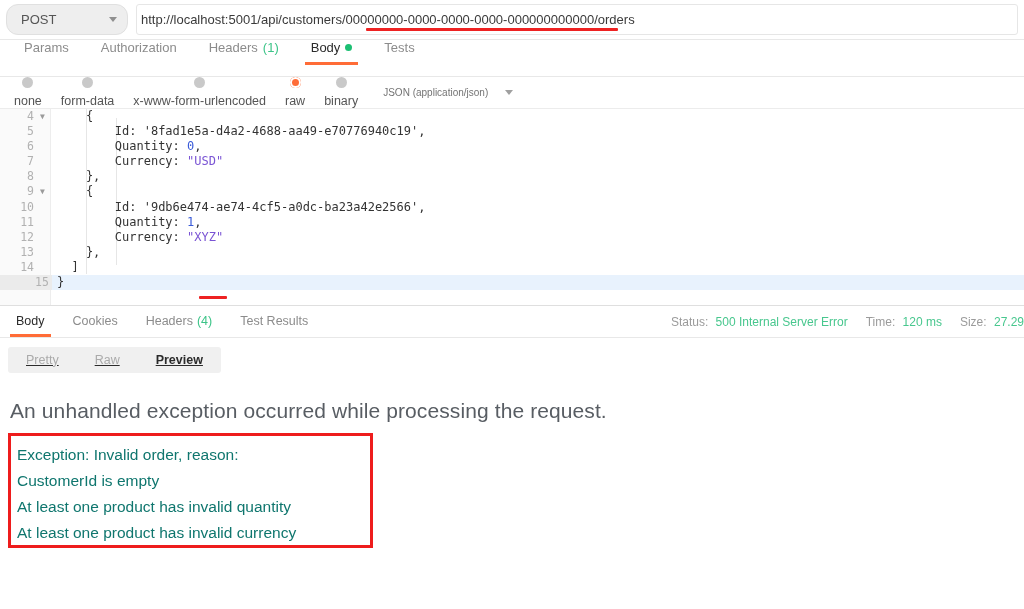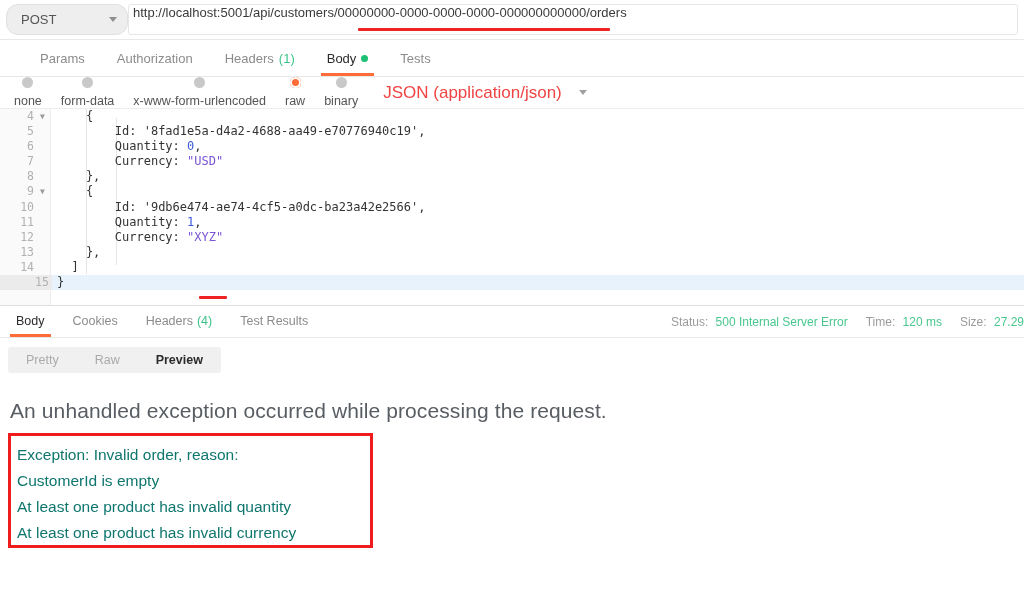--- a/index.html
+++ b/index.html
@@ -34,26 +34,26 @@
     cursor: pointer;
   }
   .caret-down {
     width: 0; height: 0;
     border-left: 4px solid transparent;
     border-right: 4px solid transparent;
     border-top: 5px solid #8f8f8f;
   }
   .url-input-wrap {
     flex: 1;
-    margin: 4px 6px 4px 0;
+    margin: 4px 6px 4px 8px;
     border: 1px solid #e6e6e6;
     border-radius: 3px;
     background: #fff;
     display: flex;
-    align-items: flex-start;
+    align-items: center;
     padding: 0 4px;
     position: relative;
   }
   .url-text {
     font-size: 13px;
     color: #3a3a3a;
     white-space: nowrap;
   }
   .url-underline {
     position: absolute;
@@ -61,23 +61,23 @@
     bottom: 3px;
     width: 252px;
     height: 3px;
     background: #ee2222;
     border-radius: 1px;
   }
 
   
   .req-tabs {
     display: flex;
-    align-items: flex-end;
+    align-items: flex-start;
     height: 37px;
-    padding-left: 24px;
+    padding-left: 8px;
     border-bottom: 1px solid #e8e8e8;
     background: #fff;
   }
   .req-tab {
     position: relative;
     padding: 0 16px 10px 16px;
     font-size: 13px;
     color: #8c8c8c;
     cursor: pointer;
     display: flex;
@@ -124,22 +124,22 @@
     width: 11px; height: 11px;
     border-radius: 50%;
     background: #c9c9c9;
     flex: none;
   }
   .radio-item.selected .radio-dot {
     background: #ff6c37;
     box-shadow: inset 0 0 0 2px #fff, inset 0 0 0 3px #ff6c37;
   }
   .content-type {
-    font-size: 17px;
-    color: #ef4444;
+    font-size: 10px;
+    color: #737373;
     cursor: pointer;
     margin-left: 6px;
   }
   .ct-caret {
     width: 0; height: 0;
     border-left: 4px solid transparent;
     border-right: 4px solid transparent;
     border-top: 5px solid #a0a0a0;
     margin-left: 10px;
     cursor: pointer;
@@ -266,20 +266,21 @@
     display: flex;
     align-items: center;
     padding-left: 8px;
     background: #fff;
   }
   .view-group {
     display: flex;
     background: #f0f0f0;
     border-radius: 3px;
     overflow: hidden;
+    text-decoration: underline;
   }
   .view-tab {
     padding: 6px 18px;
     font-size: 12.5px;
     color: #aaaaaa;
     cursor: pointer;
   }
   .view-tab.active {
     color: #2b2b2b;
     font-weight: bold;

